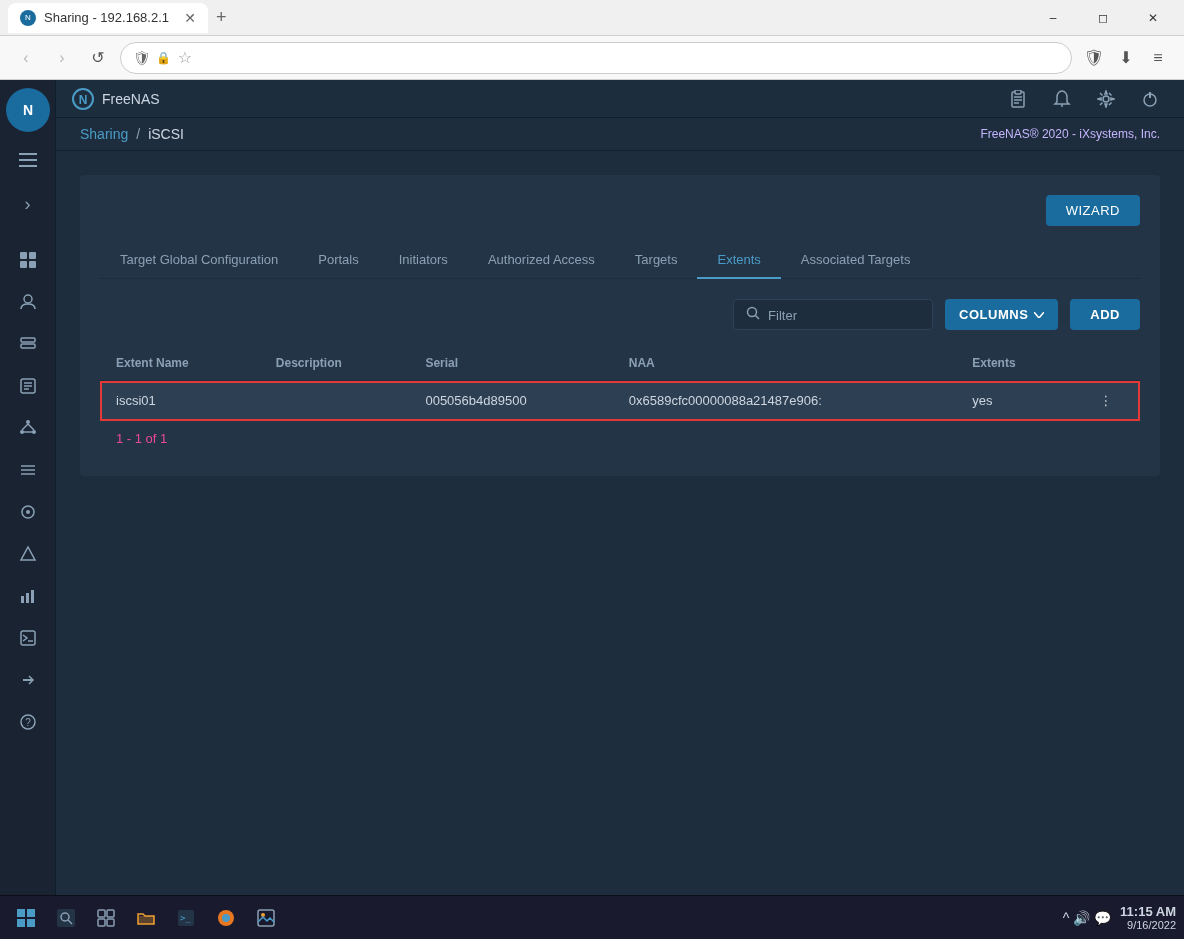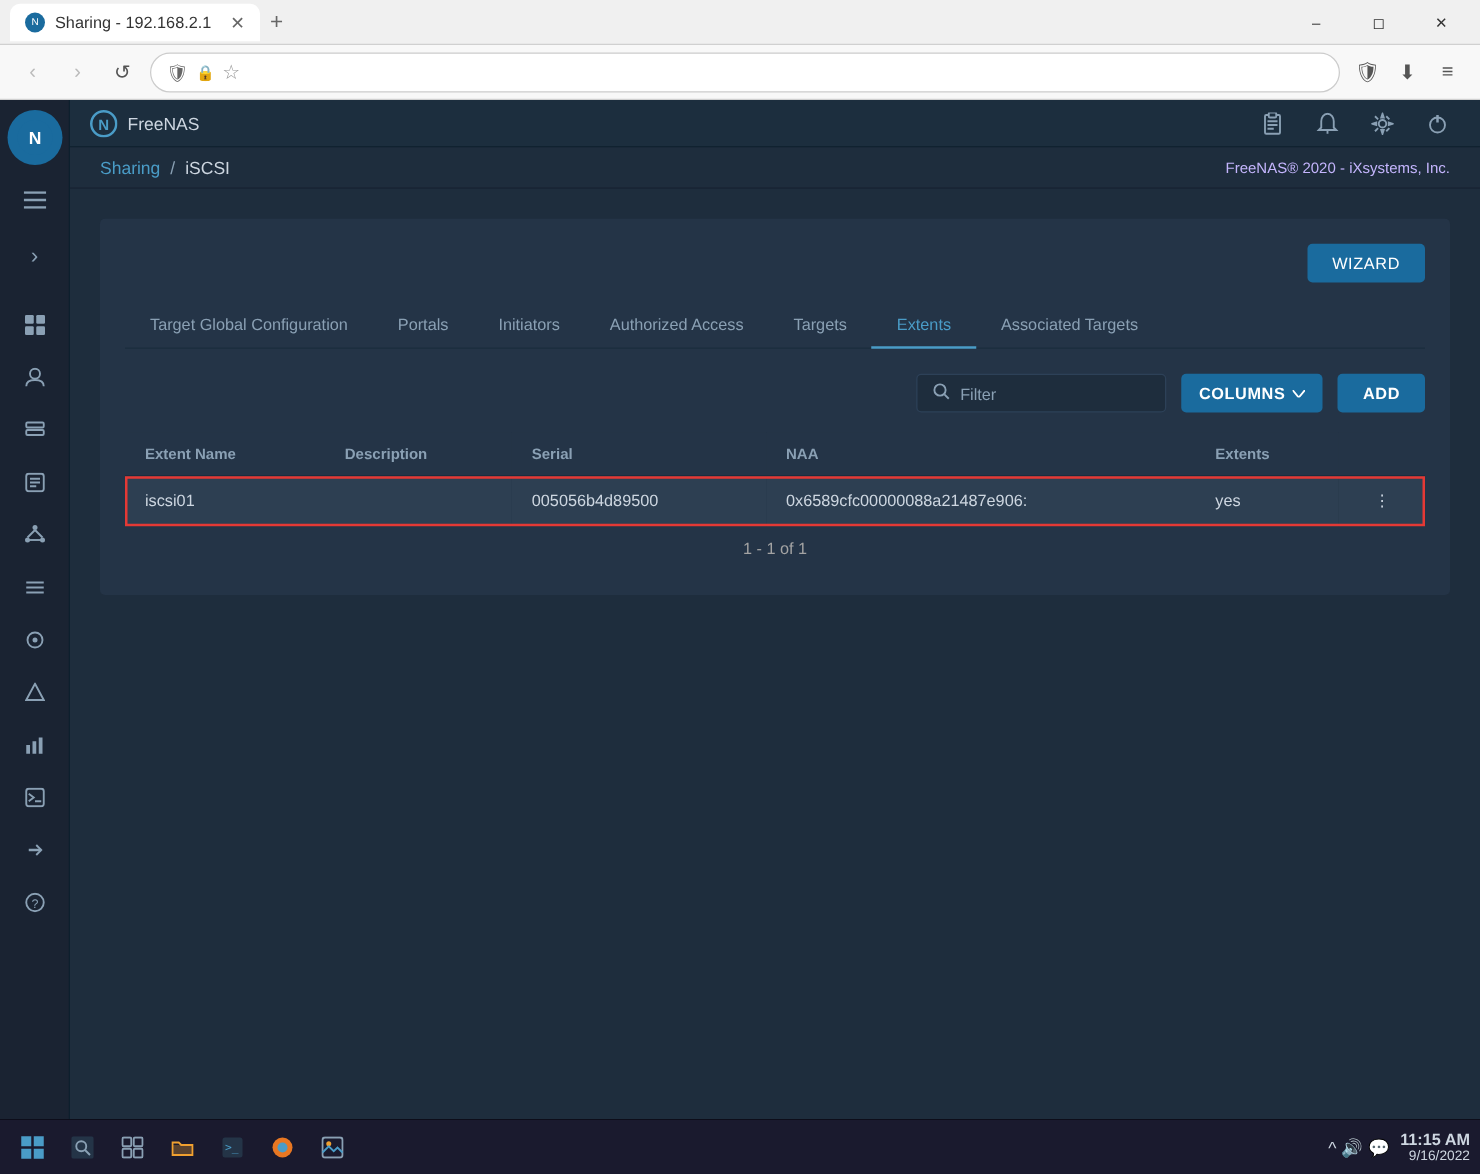--- a/index.html
+++ b/index.html
@@ -293,23 +293,22 @@
     .table-row-selected {
       outline: 2px solid #e53935;
       outline-offset: -2px;
     }
     .table-row-selected td { background: #2d3f52; }
     .row-actions { color: #8aa0b4; cursor: pointer; font-size: 18px; text-align: center; }
 
     
     .pagination {
       padding: 10px 16px;
-      color: #a3a3a3;
-      font-size: 13px;
-      text-align: center;
+      color: #ec4899;
+      font-size: 13px;
     }
 
     
     .taskbar {
       position: fixed;
       bottom: 0;
       left: 0;
       right: 0;
       height: 44px;
       background: #1a1a2e;

